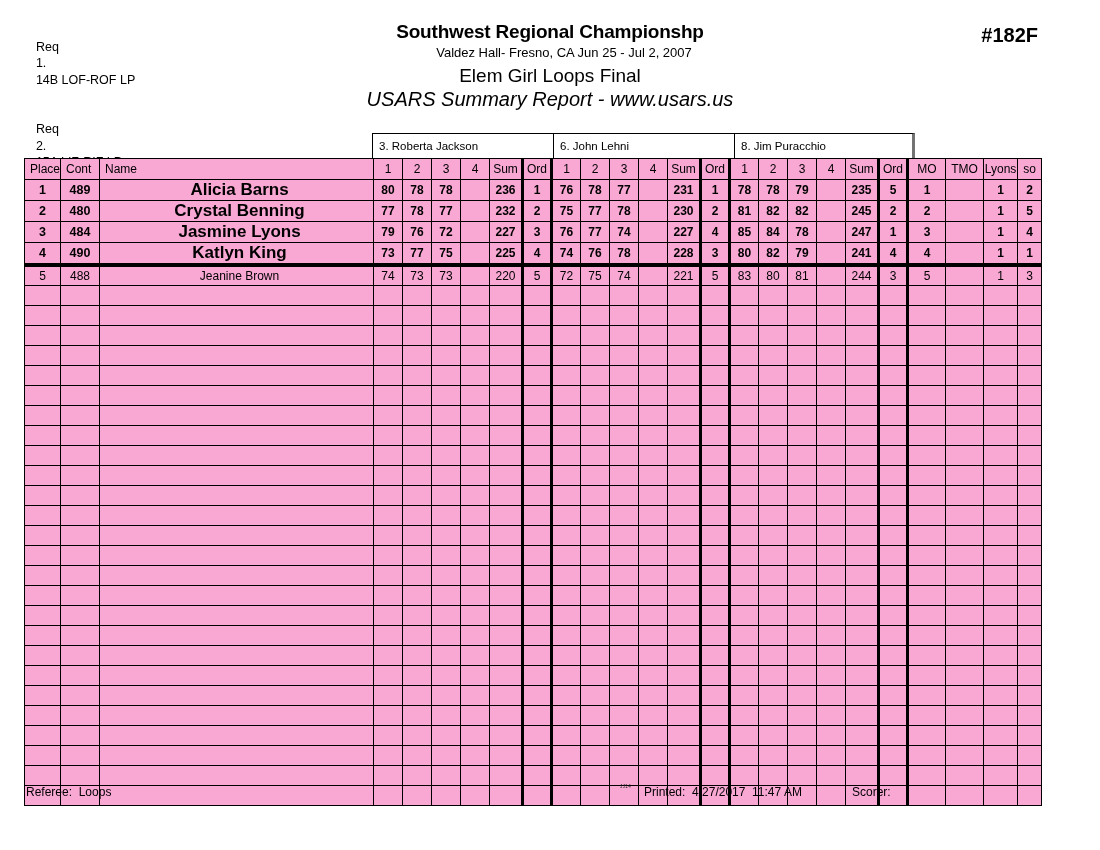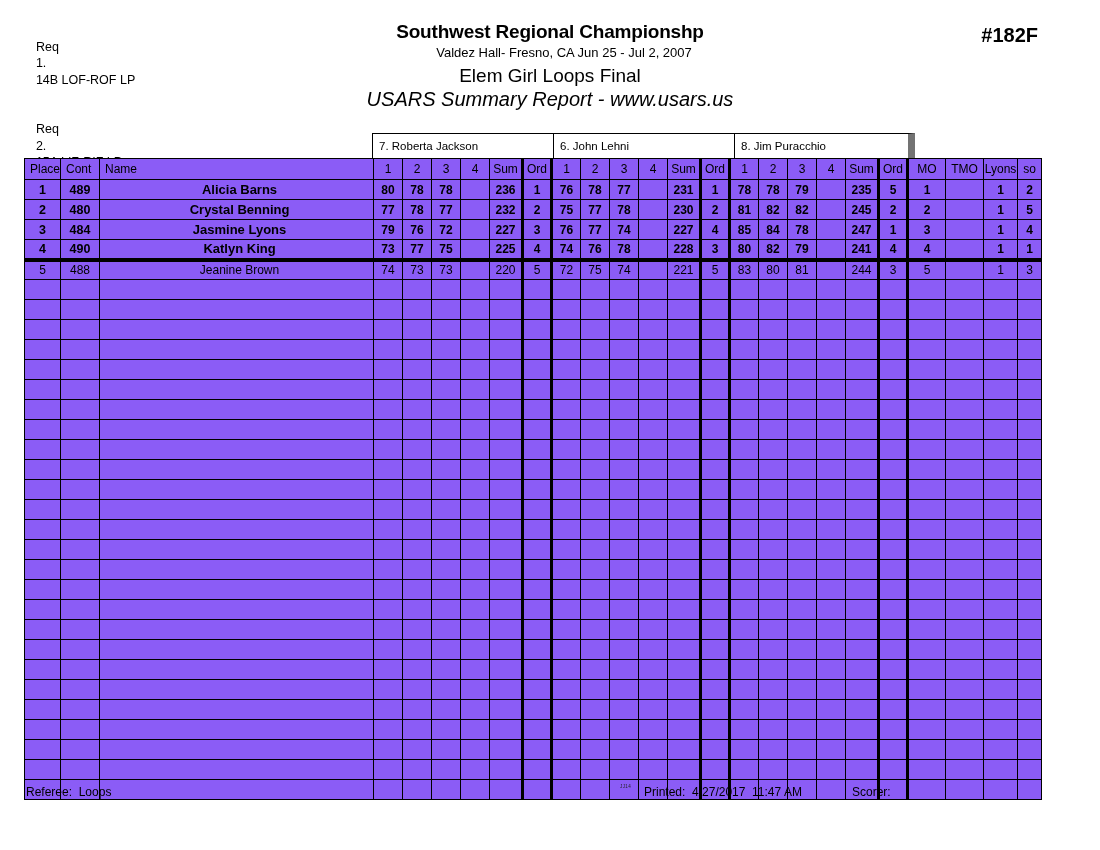--- a/index.html
+++ b/index.html
@@ -87,31 +87,31 @@
     box-sizing: border-box;
     border-top: 1px solid #000;
     border-left: 1px solid #000;
     font-size: 11.5px;
     line-height: 24px;
     padding-left: 6px;
     white-space: nowrap;
     background: #fff;
   }
   #judge-band .jgroup.last {
-    border-right: 7px solid #737373;
+    border-right: 3px solid #737373;
   }
 
   
   #sheet {
     position: absolute;
     left: 24px;
     top: 158px;
     border-collapse: collapse;
     table-layout: fixed;
-    background: #8b5cf6;
+    background: #f9a8d4;
   }
   #sheet th, #sheet td {
     border: 1px solid #000000;
     padding: 0;
     height: 20px;
     font-size: 12px;
     font-weight: normal;
     text-align: center;
     vertical-align: middle;
     overflow: hidden;
@@ -145,21 +145,21 @@
   .c-so    { width: 24px; }
 
   td.c-score, td.c-sum, td.c-mo, td.c-tmo, td.c-rule, td.c-so {
     text-align: right;
     padding-right: 5px;
   }
   td.c-place, td.c-cont { text-align: center; }
 
   
   #sheet tr.medal td { font-weight: bold; }
-  #sheet tr.medal td.c-name { font-size: 13px; }
+  #sheet tr.medal td.c-name { font-size: 17px; }
   #sheet tr.medal td.c-place, #sheet tr.medal td.c-cont { font-size: 12.5px; }
 
   
   #sheet tr.cutline td { border-bottom-width: 4px; }
 
   
   #sheet tr.blank td { height: 20px; }
 
   
   #footer {
@@ -223,21 +223,21 @@
 <div id="titles">
   <div class="t-event">Southwest Regional Championshp</div>
   <div class="t-venue">Valdez Hall- Fresno, CA  Jun 25 - Jul 2, 2007</div>
   <div class="t-division">Elem Girl Loops Final</div>
   <div class="t-report">USARS Summary Report - www.usars.us</div>
 </div>
 
 <div id="event-number">#182F</div>
 
 <div id="judge-band">
-  <div class="jgroup" style="left:0px;   width:181px;">7.  Roberta Jackson</div>
+  <div class="jgroup" style="left:0px;   width:181px;">3.  Roberta Jackson</div>
   <div class="jgroup" style="left:181px; width:181px;">6.  John Lehni</div>
   <div class="jgroup last" style="left:362px; width:181px;">8.  Jim Puracchio</div>
 </div>
 
 <table id="sheet">
   <colgroup>
     <col class="c-place">
       <col class="c-cont">
       <col class="c-name">
     <col class="c-score">

